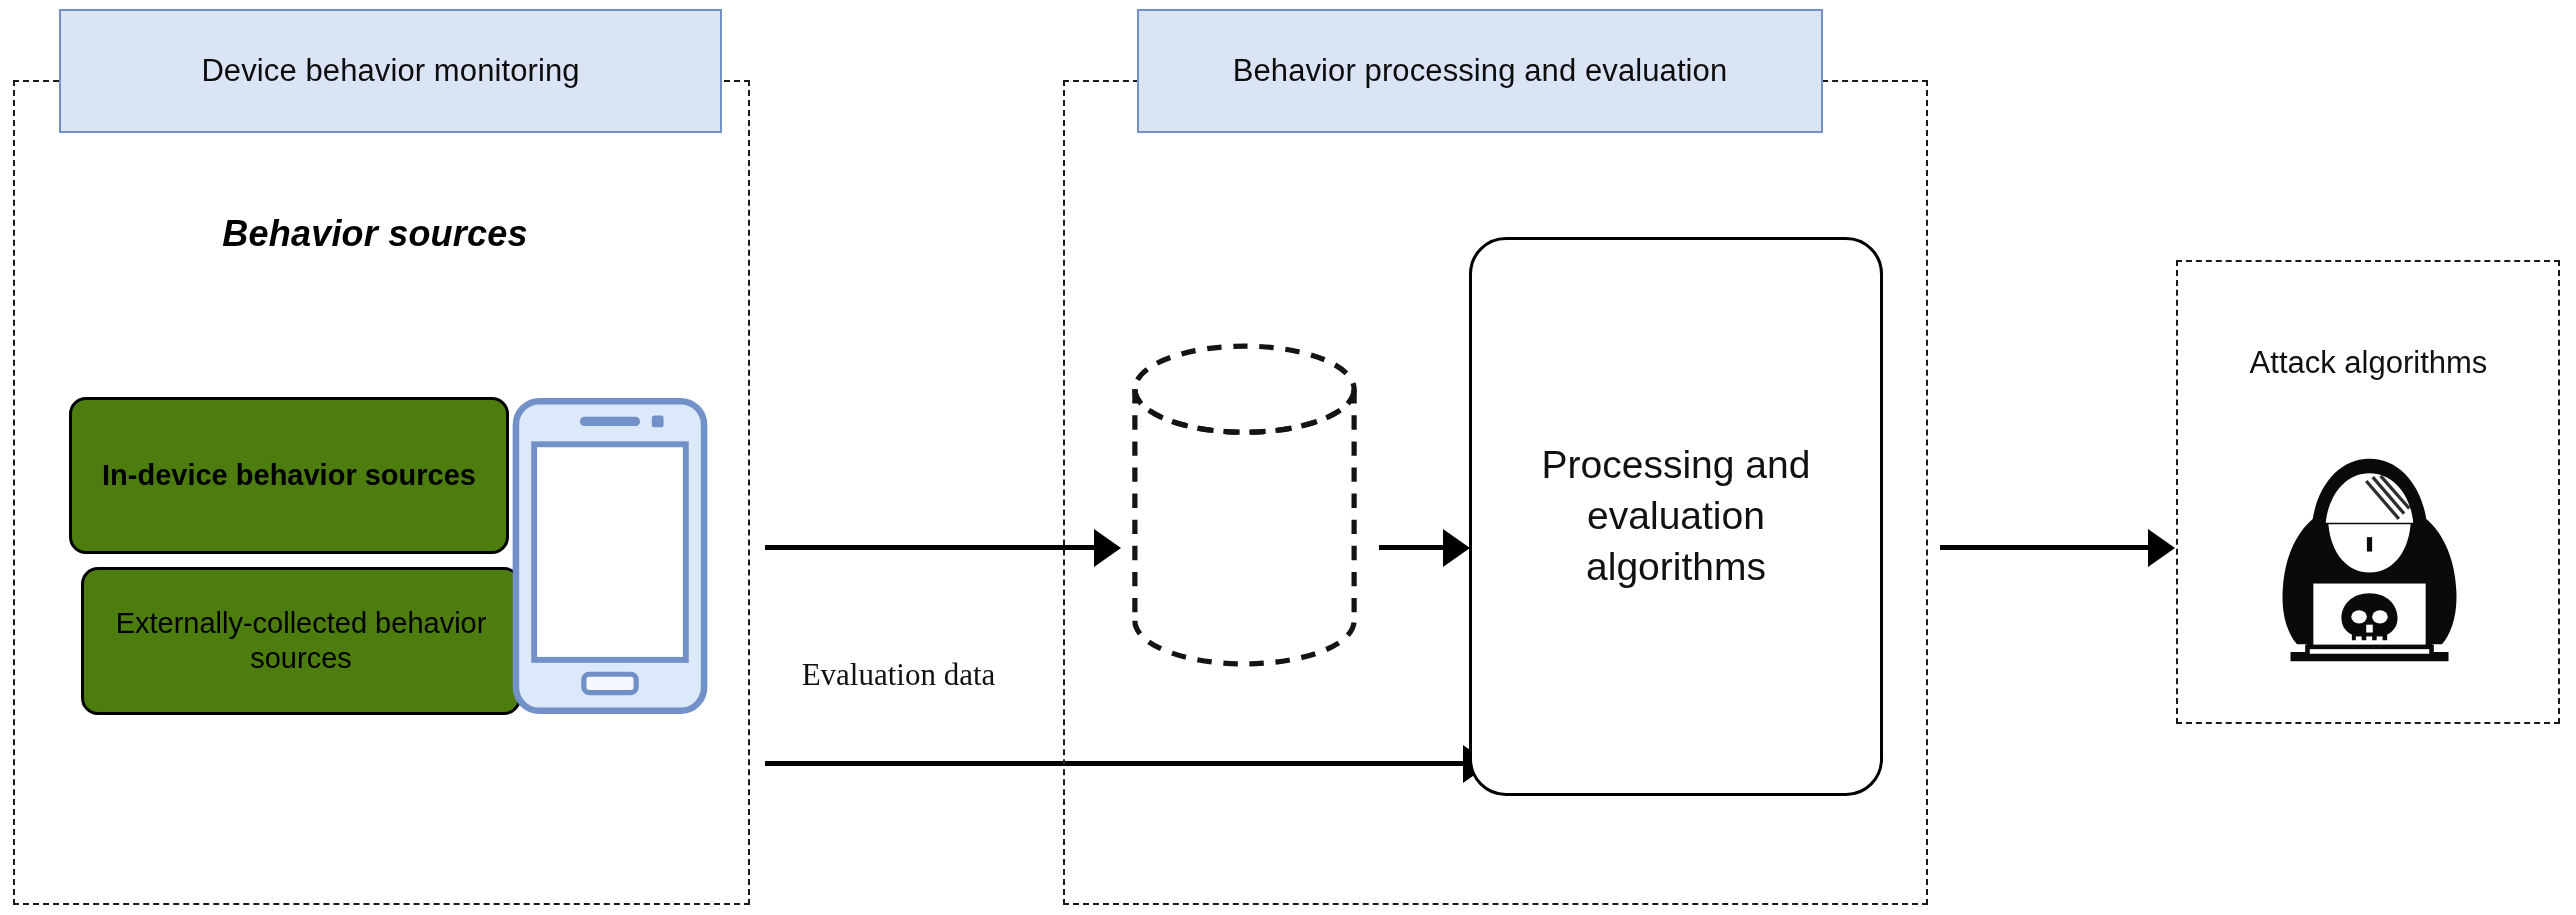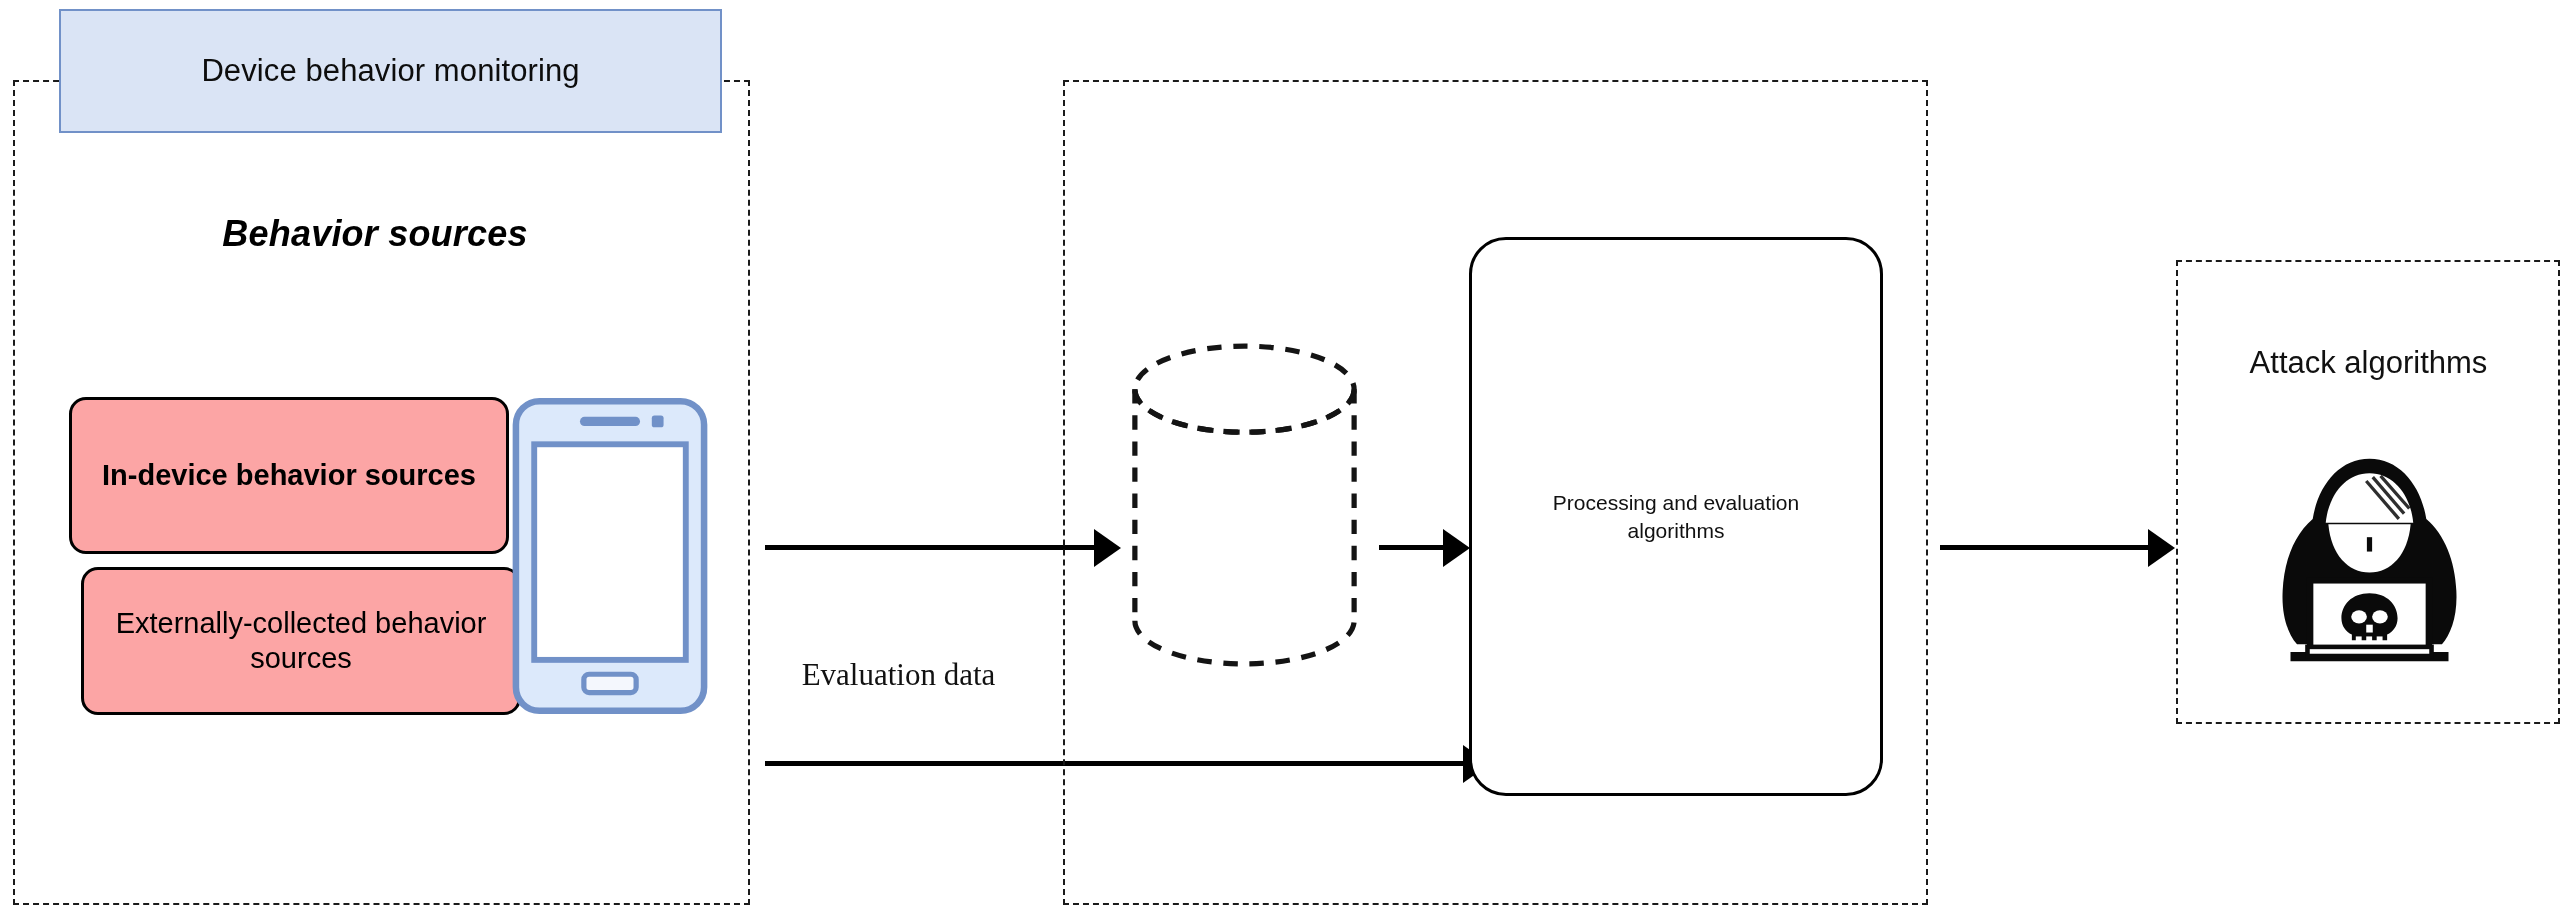--- a/index.html
+++ b/index.html
@@ -13,26 +13,26 @@
   .panel{border:2.6px dashed #1a1a1a;box-sizing:border-box;background:transparent;}
 
   
   .chip{
     background:#dae4f5;border:2.6px solid #7191c8;box-sizing:border-box;
     color:#0d0d0d;font-size:31px;line-height:1.12;font-weight:400;
     letter-spacing:0.1px;
   }
 
   
-  .rbox{border:3.3px solid #000;border-radius:17px;box-sizing:border-box;background:#fca5a5;
+  .rbox{border:3.3px solid #000;border-radius:17px;box-sizing:border-box;background:#4d7c0f;
         color:#000;font-size:29px;line-height:1.22;}
   .rbox.bold{font-weight:700;}
 
   .bigbox{border:3.3px solid #000;border-radius:37px;box-sizing:border-box;background:#fff;
-          color:#111;font-size:21px;line-height:1.30;}
+          color:#111;font-size:39px;line-height:1.30;}
 
   .plain{color:#111;font-size:31px;line-height:1.25;}
   .heading{color:#000;font-size:36px;font-weight:700;letter-spacing:0.2px;}
 
   
   .arrow-line{background:#000;height:5.9px;}
   .arrow-head{
     width:0;height:0;border-top:19.6px solid transparent;border-bottom:19.6px solid transparent;
     border-left:27.4px solid #000;
   }
@@ -84,20 +84,23 @@
   <div class="abs plain ctr" style="left:771px;top:633px;width:255px;height:85px;font-family:Liberation Serif, serif;">
     <span>Evaluation data</span>
   </div>
   <div class="abs arrow" style="left:765px;top:744px;width:725px;height:39px;">
     <div class="arrow-line" style="flex:1;"></div>
       <div class="arrow-head"></div>
   </div>
 
   <div class="abs panel" style="left:1063px;top:80px;width:865px;height:825px;"></div>
 
+  <div class="abs chip ctr" style="left:1137px;top:9.1px;width:686px;height:124px;">
+    <span>Behavior processing and evaluation</span>
+  </div>
 
 
   <div class="abs cyl-wrap" style="left:1114px;top:340px;width:261px;height:330px;">
     <svg width="261" height="330" viewBox="0 0 400 505">
       <g fill="none" stroke="#141414" stroke-width="8" stroke-dasharray="22 18" stroke-linecap="butt">
         <ellipse cx="200" cy="75" rx="168" ry="66"></ellipse>
         <path d="M32 75 L32 430"></path>
         <path d="M368 75 L368 430"></path>
         <path d="M32 430 A168 66 0 0 0 368 430"></path>
         <path d="M32 75 A168 66 0 0 0 368 75"></path>

